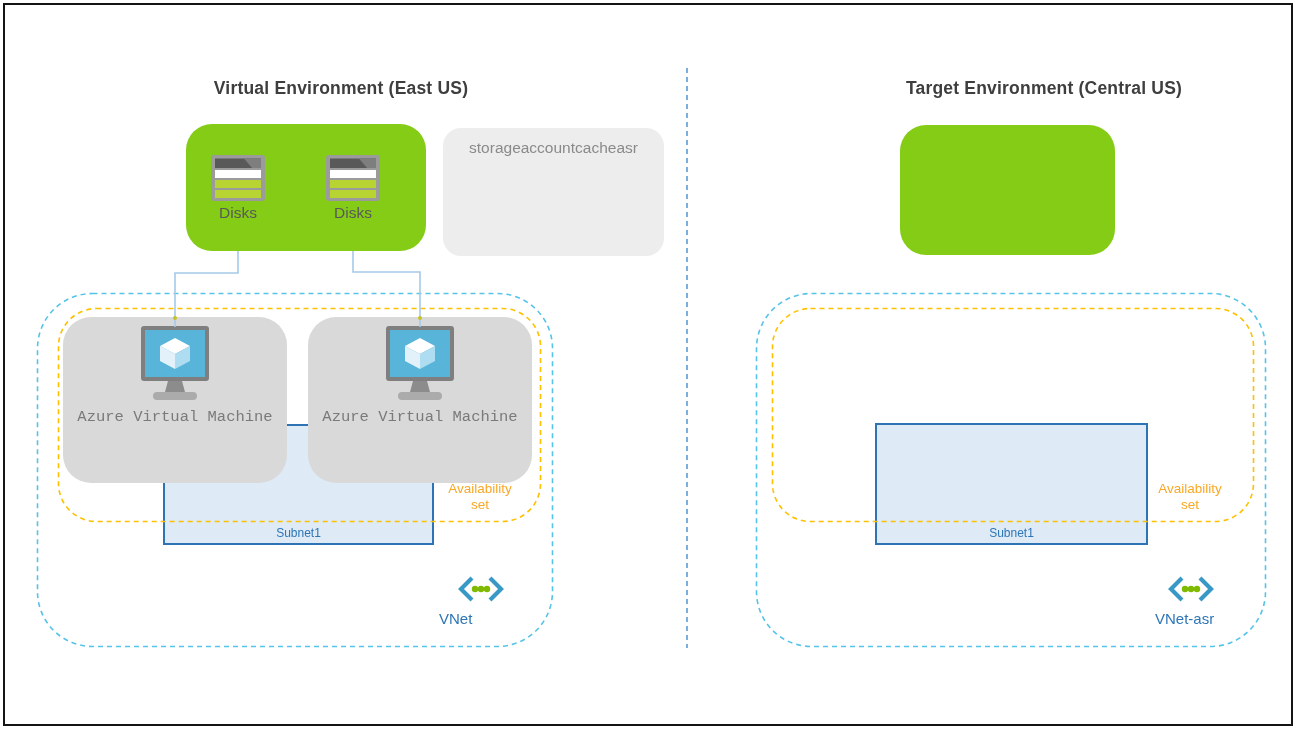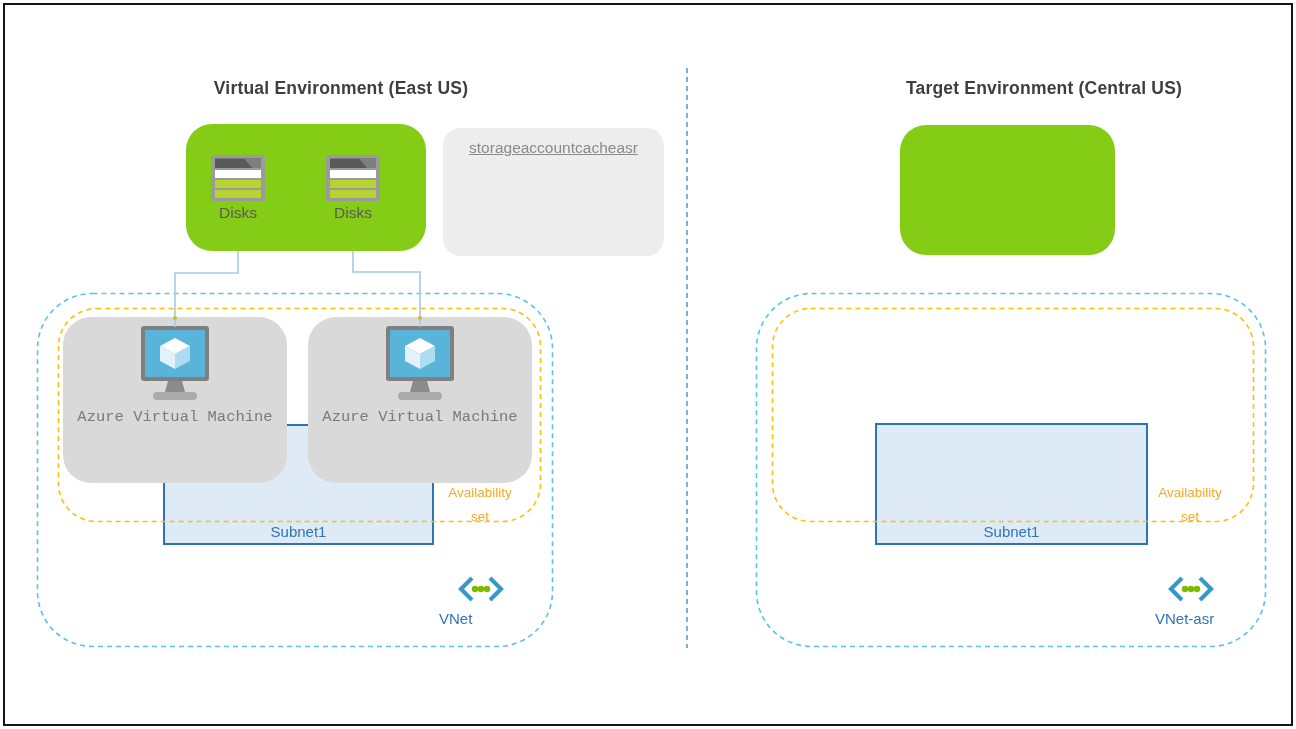--- a/index.html
+++ b/index.html
@@ -15,32 +15,32 @@
     position:absolute;z-index:5;text-align:center;
     font-size:17.5px;font-weight:bold;color:#3e3e3e;letter-spacing:.2px;
   }
   .dash-layer{position:absolute;z-index:1;}
   .subnet{
     position:absolute;z-index:2;box-sizing:border-box;
     background:#DEEBF7;border:2px solid #2E74B5;
   }
   .subnet-label{
     position:absolute;left:0;right:0;bottom:3px;text-align:center;
-    font-size:15px;color:#2E75B6;
+    font-size:12px;color:#2E75B6;
   }
   .avail-layer{position:absolute;z-index:3;}
   .avail-label{
     position:absolute;z-index:5;width:84px;text-align:center;
-    font-size:13.5px;line-height:24px;color:#F9A825;
+    font-size:13.5px;line-height:16px;color:#F9A825;
   }
   .gray-box{position:absolute;z-index:4;background:#84cc16;border-radius:26px;}
   .storage-box{
     position:absolute;z-index:4;background:#EDEDED;border-radius:18px;
     box-sizing:border-box;padding-top:11px;text-align:center;
-    font-size:15.5px;color:#8A8A8A;text-decoration:underline;
+    font-size:15.5px;color:#8A8A8A;
   }
   .vm-box{
     position:absolute;z-index:4;background:#D9D9D9;border-radius:28px;
     box-sizing:border-box;display:flex;flex-direction:column;align-items:center;
     padding-top:9px;
     font-family:Liberation Mono, monospace;
   }
   .vm-label{margin-top:4px;font-size:15.5px;color:#7A7A7A;}
   .disk-group{
     position:absolute;width:70px;display:flex;flex-direction:column;align-items:center;

